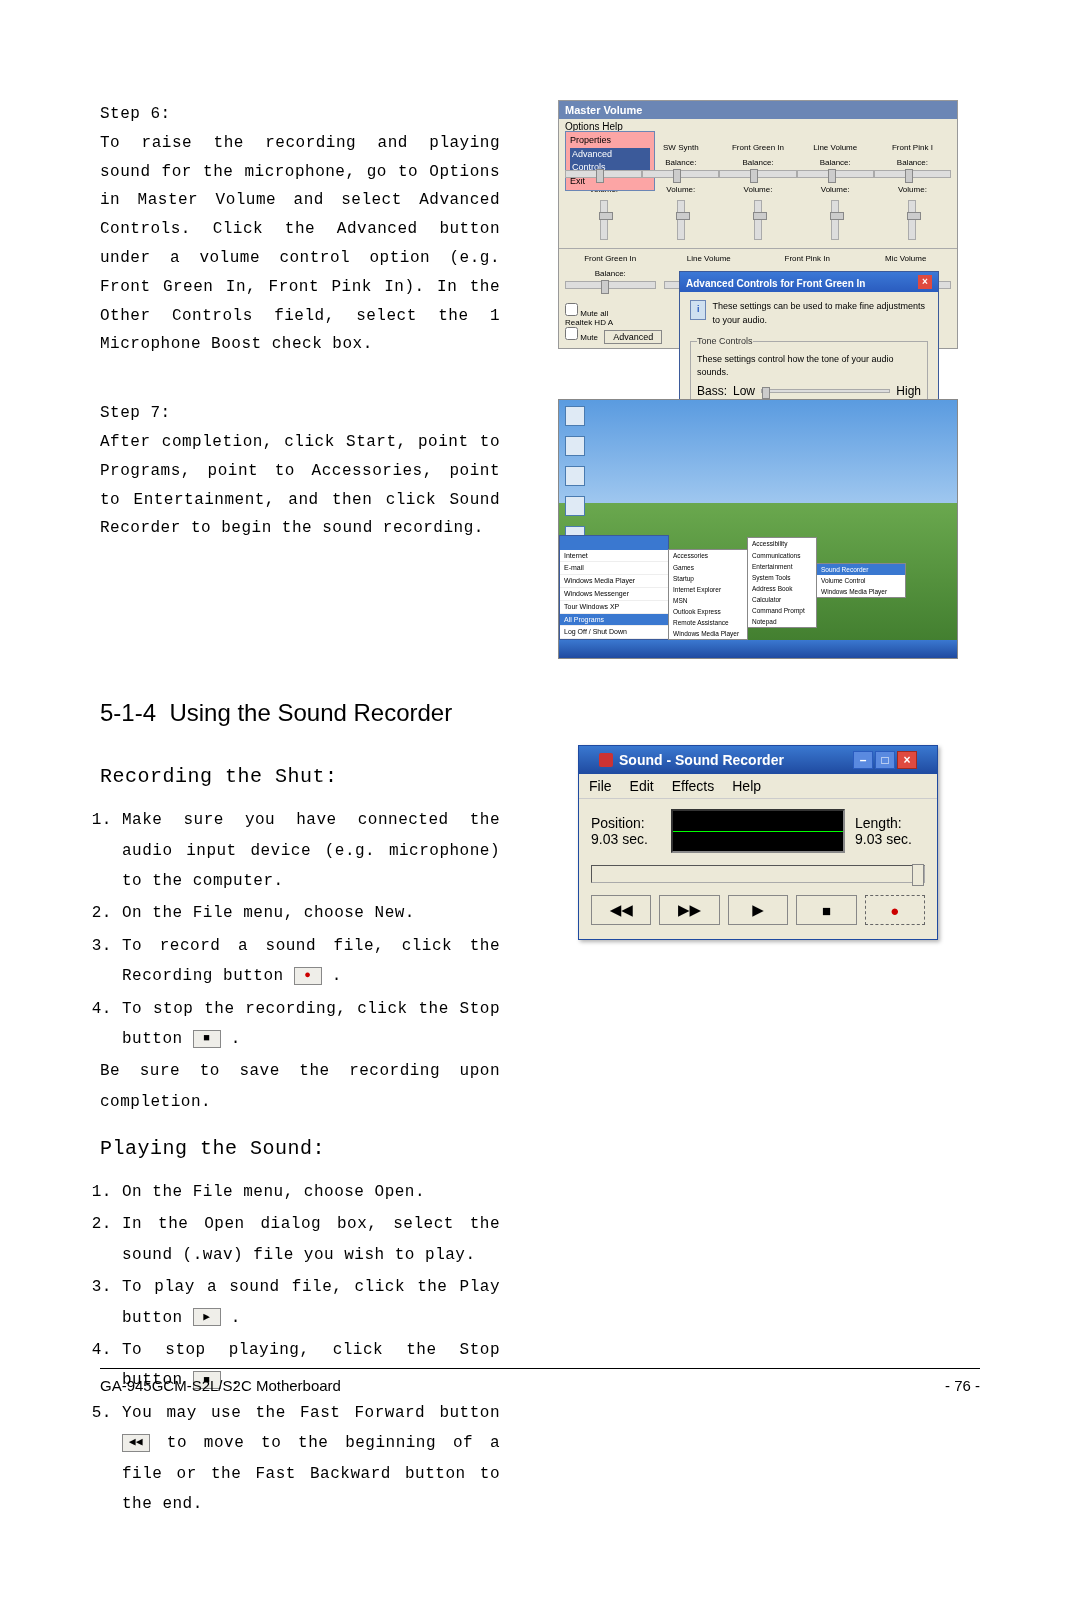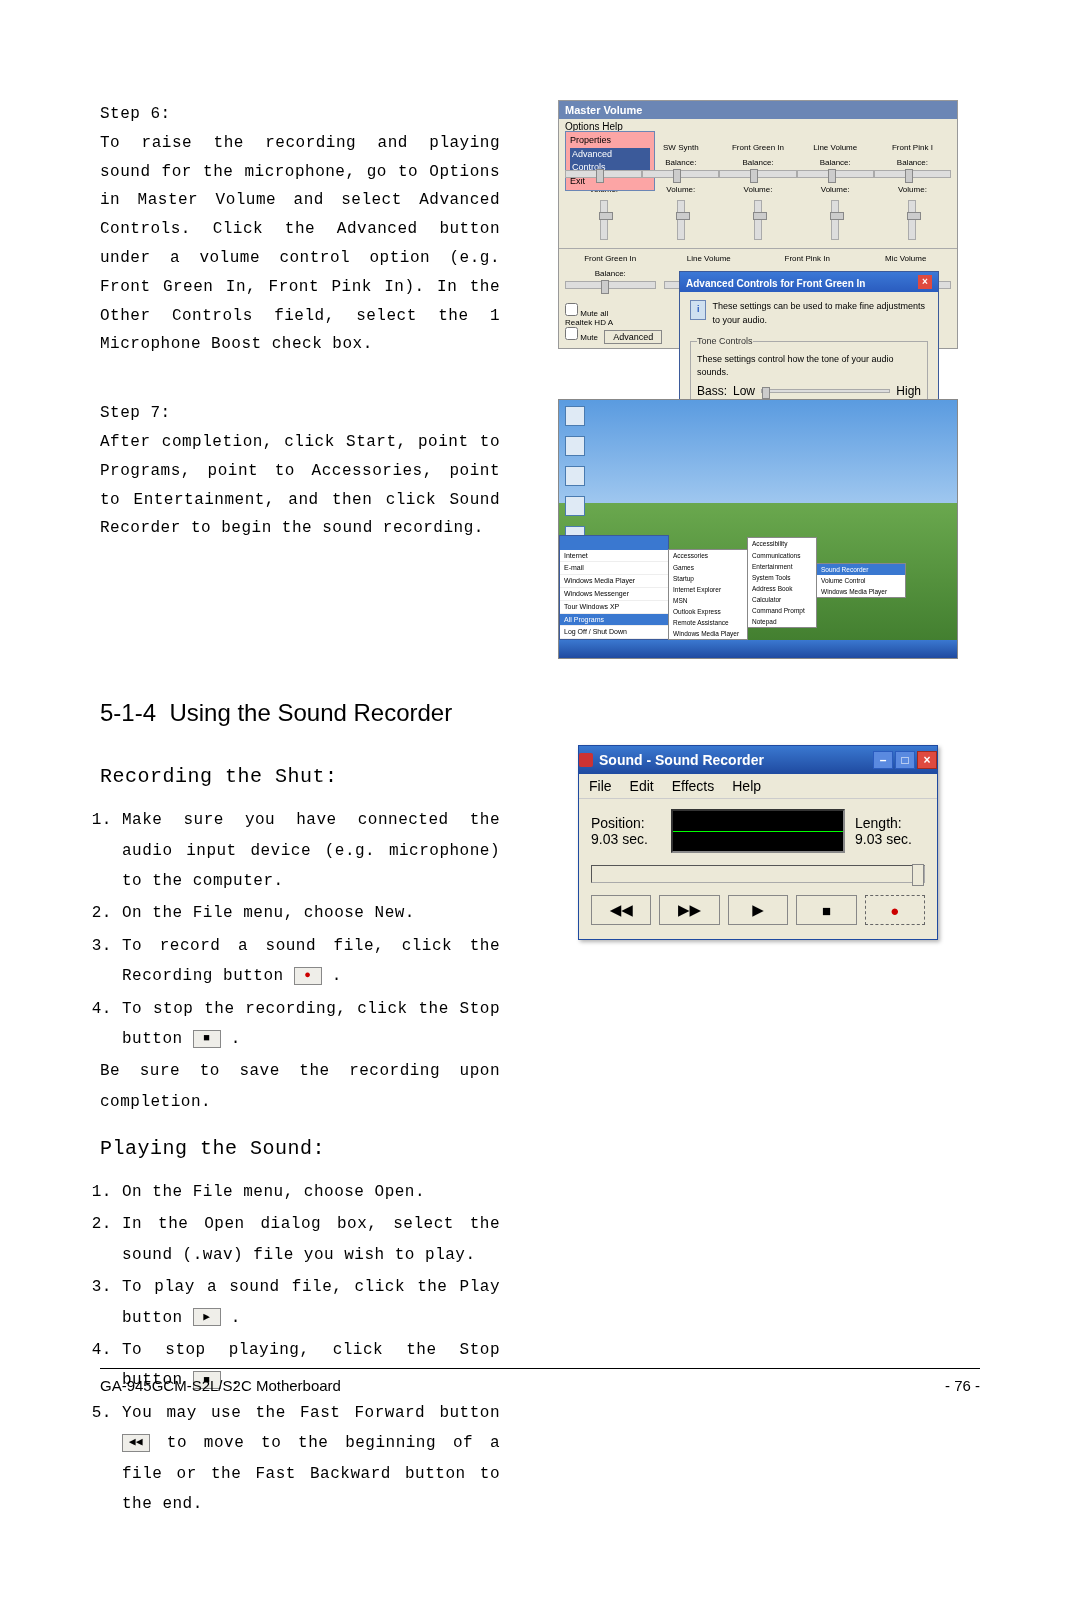--- a/index.html
+++ b/index.html
@@ -96,21 +96,21 @@
   .submenu3 .itm { padding: 1px 4px; }
   .submenu3 .hl { background: #3a78d0; color: #fff; }
 
   
   .sr {
     width: 360px; background: #ece9d8; border: 1px solid #1f4aa0; font-family: Tahoma, sans-serif;
     box-shadow: 2px 2px 4px rgba(0,0,0,0.3);
   }
   .sr-title {
     background: linear-gradient(#3a78d0,#1f4aa0); color: #fff; font-weight: bold; font-size: 14px;
-    padding: 5px 0; display: flex; justify-content: space-between; align-items: center;
+    padding: 5px 20px; display: flex; justify-content: space-between; align-items: center;
   }
   .sr-title .ico { display: inline-flex; align-items: center; gap: 6px; }
   .sr-title .ico .sp { width: 14px; height: 14px; background: #c33; border-radius: 2px; }
   .sr-title .wbtns { display: flex; gap: 2px; }
   .sr-title .wbtn { width: 20px; height: 18px; background: #5a8ae0; border: 1px solid #2a5cbf; color: #fff; font-size: 12px; text-align: center; line-height: 16px; }
   .sr-title .wbtn.close { background: #e04a3f; border: 1px solid #a02a20; }
   .sr-menu { padding: 4px 10px; font-size: 14px; display: flex; gap: 18px; border-bottom: 1px solid #ccc; }
   .sr-body { padding: 10px 12px 14px 12px; }
   .sr-row1 { display: flex; align-items: center; gap: 10px; font-size: 14px; }
   .sr-row1 .left { width: 70px; }

